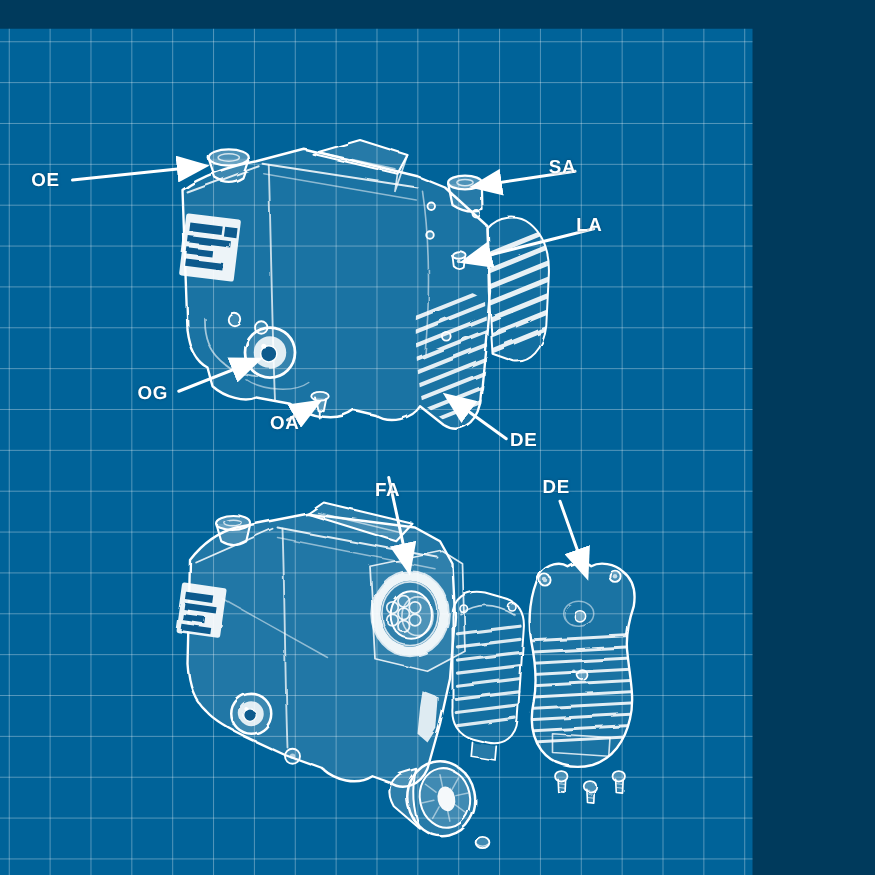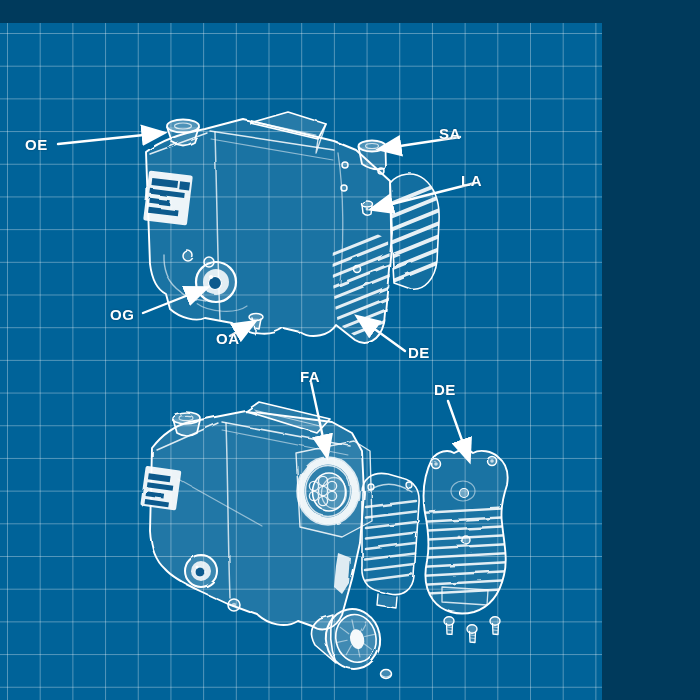--- a/index.html
+++ b/index.html
@@ -266,17 +266,17 @@
       <line x1="448" y1="378" x2="469" y2="437" marker-end="url(#ah)"></line>
     </g>
   </svg>
 
   <div class="callout" style="left:25px;top:114px">OE</div>
   <div class="callout" style="left:439px;top:103px">SA</div>
   <div class="callout" style="left:461px;top:150px">LA</div>
   <div class="callout" style="left:110px;top:284px">OG</div>
   <div class="callout" style="left:216px;top:308px">OA</div>
   <div class="callout" style="left:408px;top:322px">DE</div>
-  <div class="callout" style="left:300px;top:346px">FA</div>
+  <div class="callout" style="left:300px;top:362px">FA</div>
   <div class="callout" style="left:434px;top:359px">DE</div>
 
 
 </div>
 
 </body></html>

